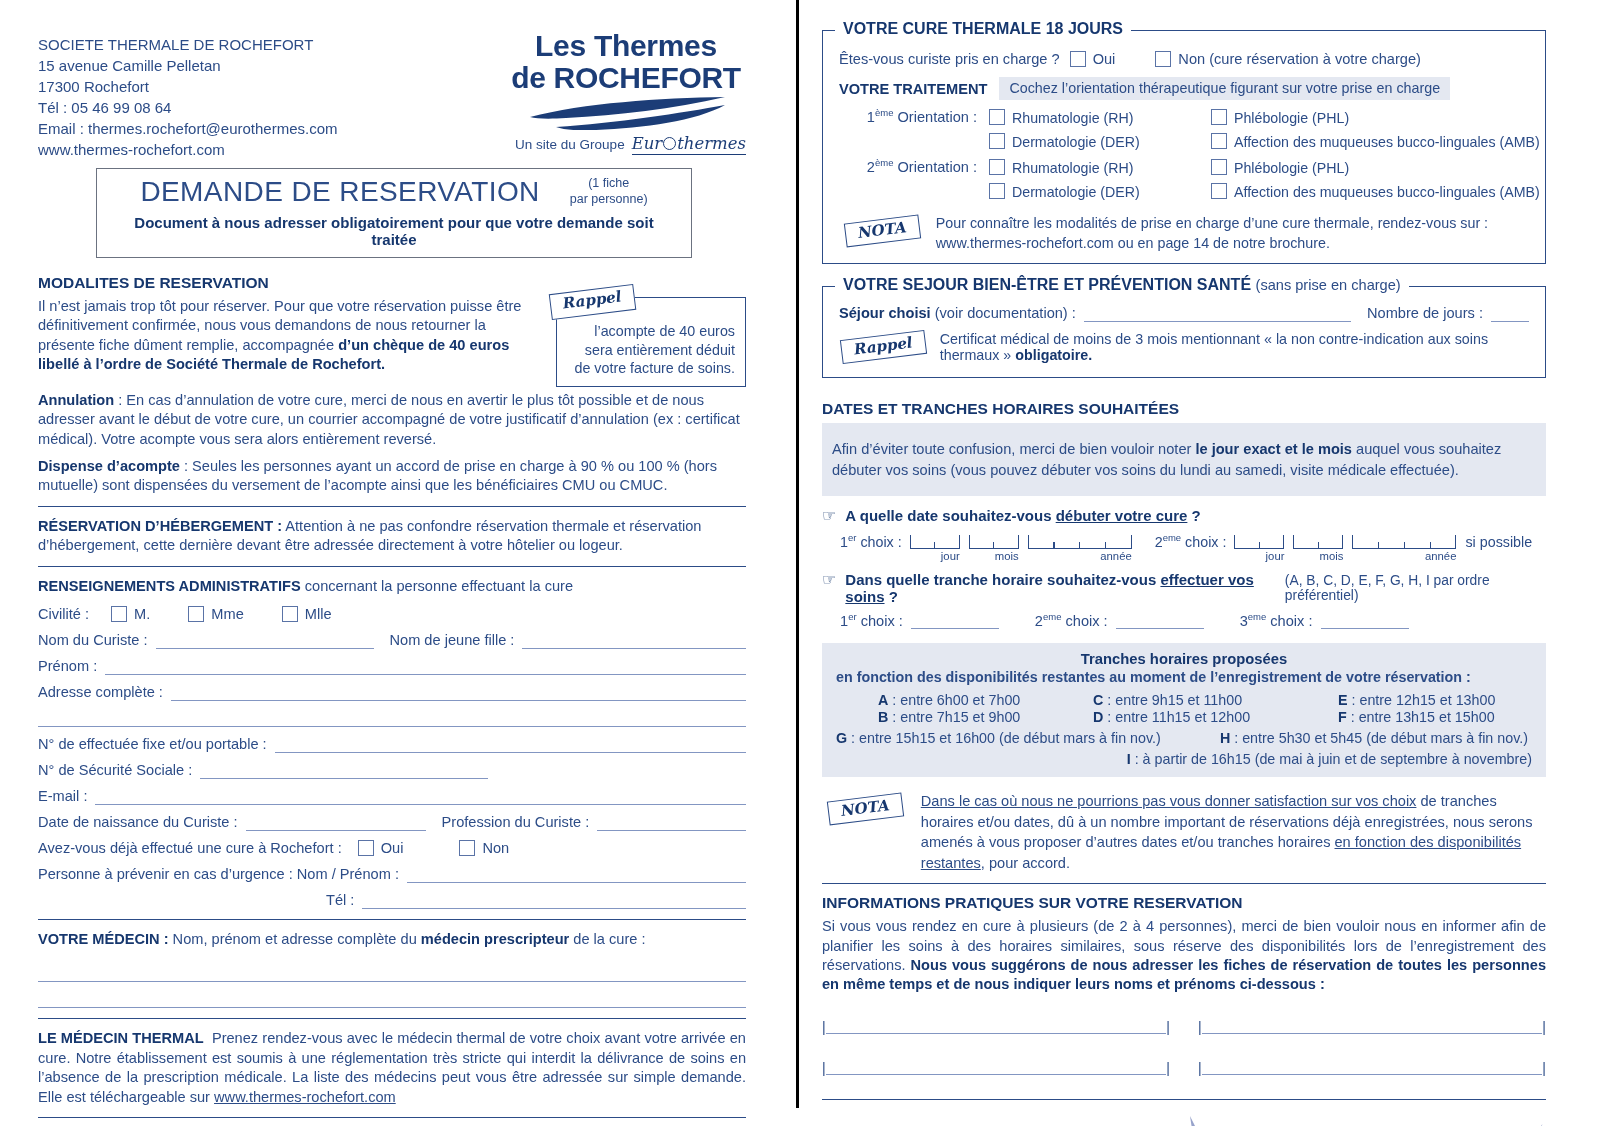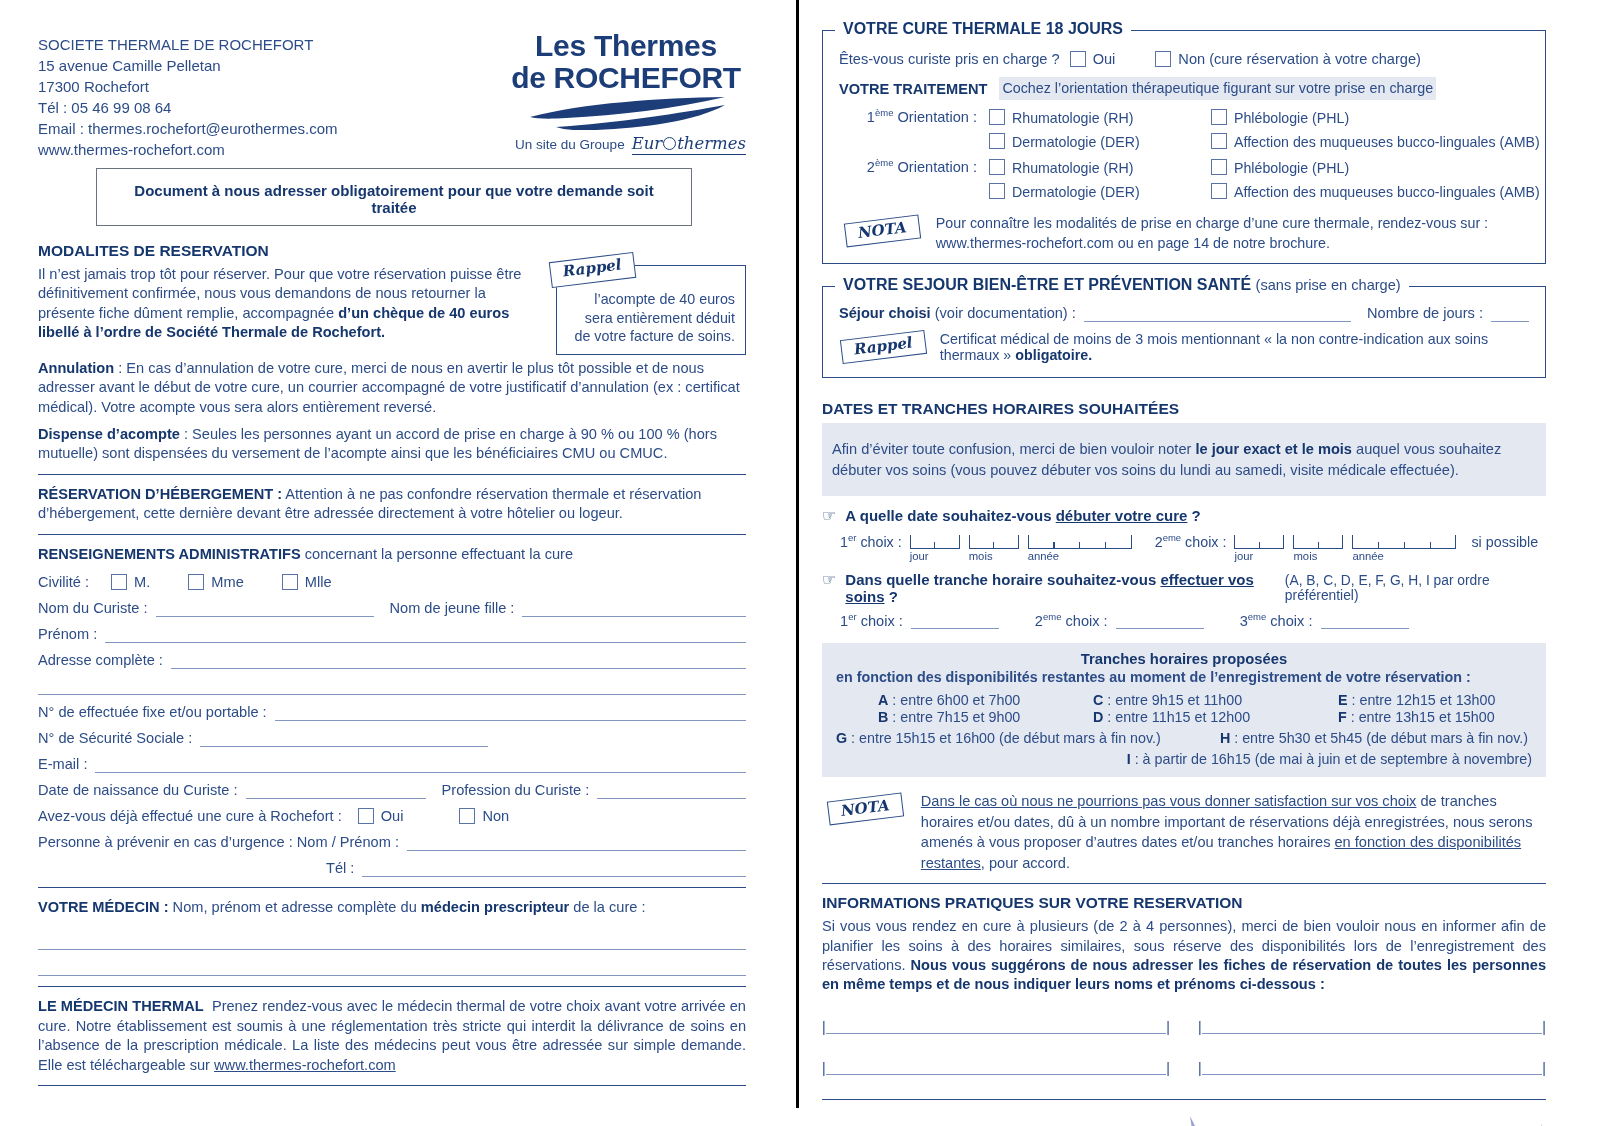--- a/index.html
+++ b/index.html
@@ -51,44 +51,44 @@
   .grow{flex:1;}
   .cb{width:14px;height:14px;border:1.5px solid #5a73a6;background:#fff;display:inline-block;
       margin:0 7px 1px 0;flex-shrink:0;}
   .cbl{margin-right:16px;white-space:nowrap;}
 
   
   .rbox{position:relative;border:1.4px solid #2c4c87;padding:16px 16px 8px;margin-bottom:22px;}
   .rbox-title{position:absolute;top:-11px;left:12px;background:#fff;padding:0 8px;font-weight:bold;
               color:#16376e;font-size:16px;white-space:nowrap;}
   .rbox-title .normal{font-weight:normal;color:#2c4c87;font-size:14.6px;}
-  .shaded-inline{background:#e4e8f1;padding:3px 3px 4px;margin-left:12px;font-size:14.3px;}
+  .shaded-inline{background:#e4e8f1;padding:3px 10px 4px;margin-left:12px;font-size:14.3px;}
   .orient{display:grid;grid-template-columns:150px 222px 1fr;margin-bottom:2px;}
   .orient-label{text-align:right;padding-right:12px;font-size:14.6px;}
   .frow2{display:flex;align-items:center;margin-bottom:7px;font-size:14.2px;}
   .frow2 .cbl{margin-right:0;}
   .nota-row{display:flex;gap:16px;align-items:flex-start;margin:6px 0 2px;}
   .nota-row .tag{margin-top:6px;margin-left:6px;flex-shrink:0;}
   .nota-text{font-size:14.3px;line-height:1.4;}
   .nota-text2{font-size:14.6px;line-height:1.4;padding-left:2px;}
 
   .shaded-p{background:#e4e8f1;padding:16px 10px;font-size:14.6px;line-height:1.42;margin:0 0 10px;}
   .qrow{display:flex;gap:9px;align-items:baseline;margin-bottom:7px;font-size:15px;color:#16376e;}
   .finger{font-size:16px;color:#16376e;}
   .qrow .qnote{font-weight:normal;color:#2c4c87;font-size:13.8px;}
 
   .date-row{display:flex;align-items:flex-start;margin:2px 0 8px 18px;font-size:14.3px;}
-  .dgroup{display:inline-flex;flex-direction:column;align-items:flex-start;margin-right:9px;}
+  .dgroup{display:inline-flex;flex-direction:column;align-items:flex-end;margin-right:9px;}
   .dg{display:flex;justify-content:space-evenly;align-items:flex-end;height:13px;margin-top:3px;
       border-left:1.3px solid #2c4c87;border-right:1.3px solid #2c4c87;border-bottom:1.3px solid #2c4c87;}
   .dg2{width:48px;}.dg4{width:102px;}
   .dg i{width:1.3px;height:6px;background:#2c4c87;}
   .dgl{font-size:11.3px;margin-top:1px;}
   .choix-lbl{margin-right:8px;white-space:nowrap;padding-top:2px;}
-  .si{margin-left:6px;padding-top:2px;white-space:nowrap;}
+  .si{padding-top:2px;white-space:nowrap;}
   .choix-row{display:flex;align-items:flex-end;margin:0 0 14px 18px;font-size:14.6px;}
   .w90{width:88px;}
   .ml30{margin-left:36px;}
 
   .tbox{background:#e4e8f1;padding:8px 14px 10px;margin-bottom:14px;font-size:14.3px;}
   .t-title{text-align:center;font-weight:bold;color:#16376e;font-size:14.8px;}
   .t-sub{text-align:left;margin:2px 0 7px;font-weight:bold;}
   .t-grid{display:grid;grid-template-columns:215px 245px auto;row-gap:1px;padding-left:42px;margin-bottom:5px;}
   .t-gh{display:flex;justify-content:space-between;padding:0 4px 5px 0;}
   .t-i{text-align:right;}
@@ -133,20 +133,27 @@
           <span class="eur">
               <span>Eur</span>
               <span class="ring"></span>
               <span>thermes</span>
             </span>
         </div>
       </div>
     </div>
 
     <div class="titlebox">
+      <div class="titlebox-top">
+        <div class="big-title">DEMANDE DE RESERVATION</div>
+        <div class="fiche">
+          <div>(1 fiche</div>
+          <div>par personne)</div>
+        </div>
+      </div>
       <div class="titlebox-sub">Document à nous adresser obligatoirement pour que votre demande soit traitée</div>
     </div>
 
     <div class="sec-h">MODALITES DE RESERVATION</div>
     <div class="mod-row">
       <p class="body p-mod">Il n’est jamais trop tôt pour réserver. Pour que votre réservation puisse être définitivement confirmée, nous vous demandons de nous retourner la présente fiche dûment remplie, accompagnée <b>d’un chèque de 40 euros libellé à l’ordre de Société Thermale de Rochefort.</b></p>
       <div class="rappel-box">
         <span class="tag rappel-tag">Rappel</span>
         <div>l’acompte de 40 euros sera entièrement déduit de votre facture de soins.</div>
       </div>

